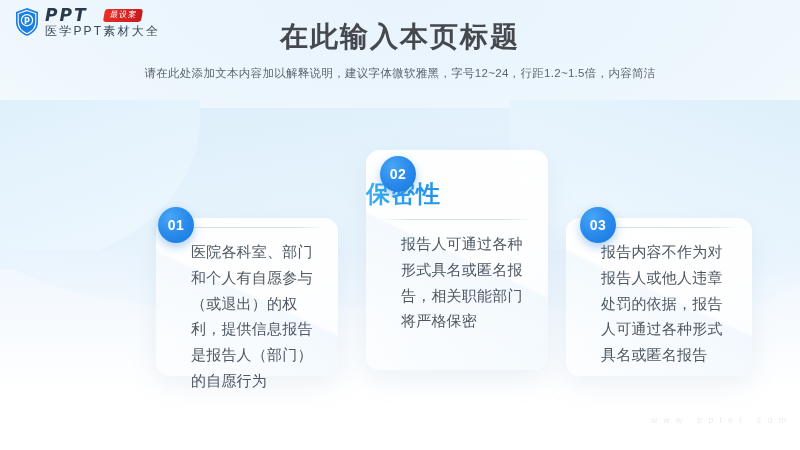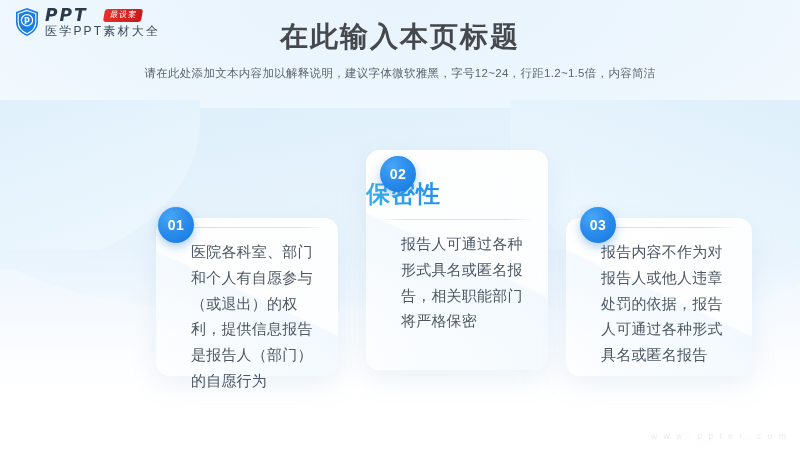--- a/index.html
+++ b/index.html
@@ -164,21 +164,21 @@
 
   #card-2 { left: 318px; top: 150px; width: 182px; height: 220px; }
   #card-2 .badge { left: 14px; top: -22px; }
   #card-2 .card-title { margin-top: 28px; }
 
   #card-3 { left: 518px; top: 218px; width: 186px; height: 158px; }
   #card-3 .badge { left: 14px; top: -20px; }
   #card-3 .card-title { margin-top: 24px; }
 
   .watermark {
-    position: absolute; right: 12px; bottom: 9px;
+    position: absolute; right: 12px; bottom: 25px;
     font-size: 8.5px; letter-spacing: 2px;
     color: #e7edf2;
     z-index: 6;
     margin-top: 26px;
   }
 </style>
 </head>
 <body>
 
 <div id="slide">

